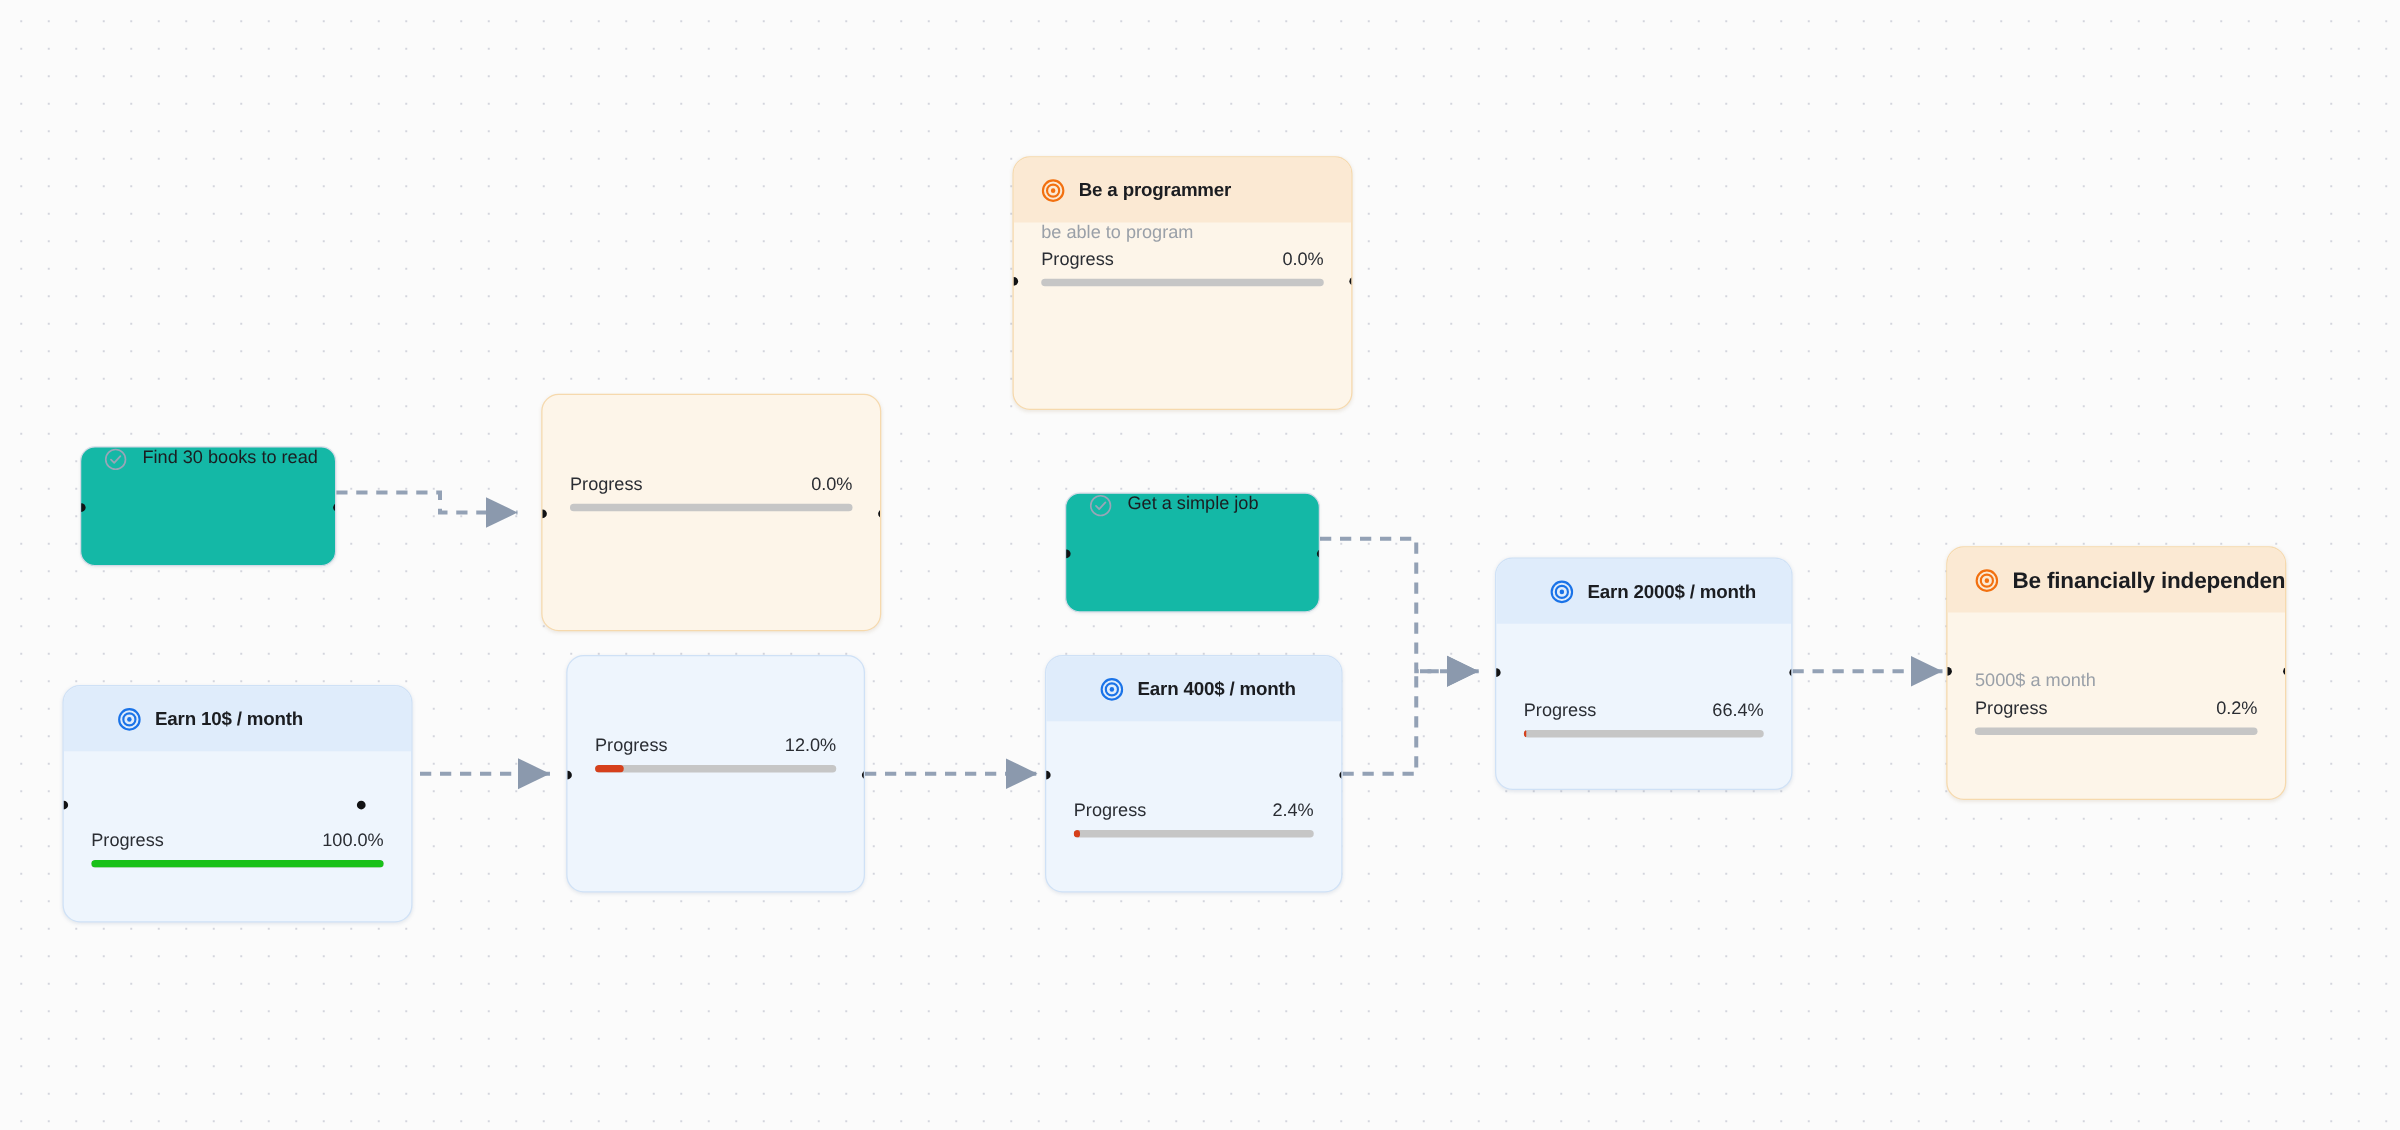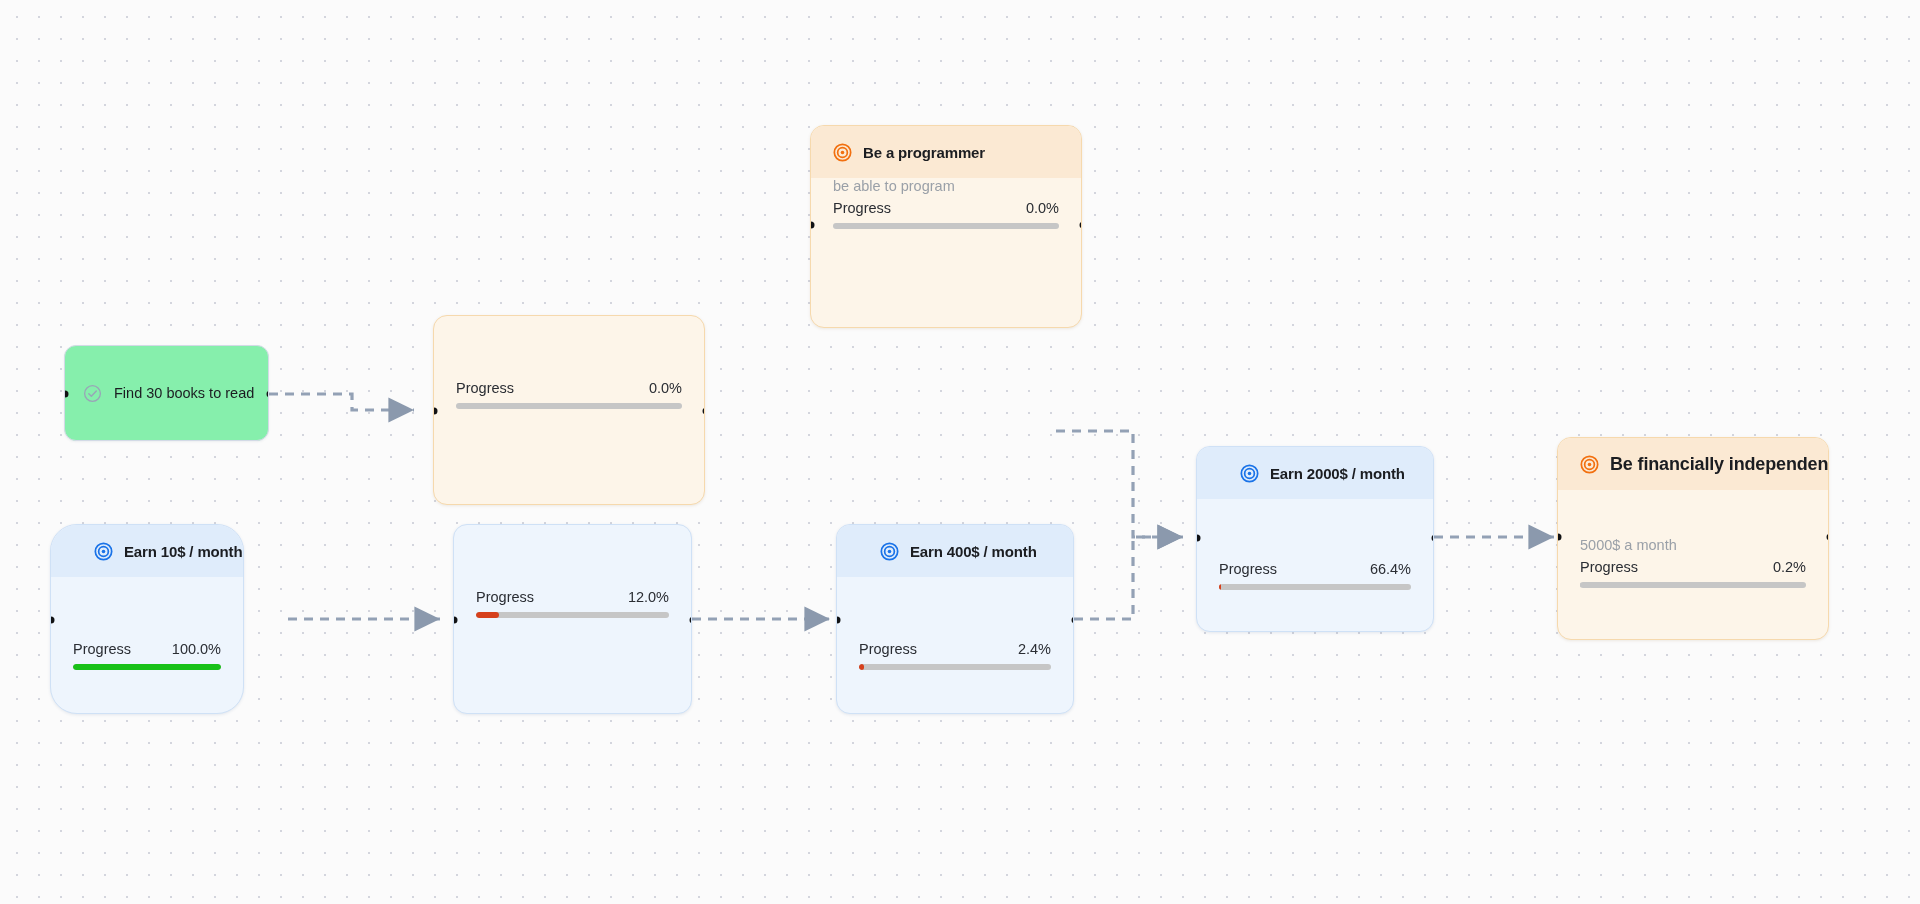--- a/index.html
+++ b/index.html
@@ -73,27 +73,28 @@
   
   .subgoal{
     background:#eef5fd;
     border:1px solid #cfe1f6;
     box-shadow:0 1px 3px rgba(60,90,140,.12);
   }
   .subgoal .node-head{background:#dfecfb;padding-left:43px;}
 
   
   .task{
-    background:#86efac;
+    background:#14b8a6;
     border:1px solid #d3dae6;
     border-radius:12px;
-    display:flex;align-items:center;
+    display:flex;
     gap:12px;
     padding:0 18px;
     box-shadow:0 1px 2px rgba(70,90,120,.08);
+    margin-top:12px;
   }
   .task-label{font-size:14.5px;color:#1b1d21;white-space:nowrap;}
 
   
   .target-icon{width:19px;height:19px;flex:none;display:block;}
   .check-icon{width:19px;height:19px;flex:none;display:block;}
 
   
   .handle{
     position:absolute;
@@ -170,22 +171,31 @@
   <div class="node task" style="left:64px;top:345px;width:205px;height:96px;">
     <svg class="check-icon" viewBox="0 0 20 20">
       <circle cx="10" cy="10" r="8.3" fill="none" stroke="#99a5b7" stroke-width="1.4"></circle>
       <path d="M6.1,10.2 L8.8,12.9 L14,7.3" fill="none" stroke="#99a5b7" stroke-width="1.5" stroke-linecap="round" stroke-linejoin="round"></path>
     </svg>
     <span class="task-label">Find 30 books to read</span>
     <div class="handle" style="left:0px;top:48px;"></div>
     <div class="handle" style="left:205px;top:48px;"></div>
   </div>
 
-
-  <div class="node subgoal" style="left:50px;top:524px;width:194px;height:190px;border-radius:27px;">
+  <div class="node task" style="left:852px;top:382px;width:204px;height:96px;">
+    <svg class="check-icon" viewBox="0 0 20 20">
+      <circle cx="10" cy="10" r="8.3" fill="none" stroke="#99a5b7" stroke-width="1.4"></circle>
+      <path d="M6.1,10.2 L8.8,12.9 L14,7.3" fill="none" stroke="#99a5b7" stroke-width="1.5" stroke-linecap="round" stroke-linejoin="round"></path>
+    </svg>
+    <span class="task-label">Get a simple job</span>
+    <div class="handle" style="left:0px;top:48px;"></div>
+    <div class="handle" style="left:204px;top:48px;"></div>
+  </div>
+
+  <div class="node subgoal" style="left:50px;top:548px;width:280px;height:190px;">
     <div class="node-head">
       <svg class="target-icon" viewBox="0 0 20 20">
         <circle cx="10" cy="10" r="8.6" fill="none" stroke="#1a73e8" stroke-width="1.8"></circle>
         <circle cx="10" cy="10" r="5.1" fill="none" stroke="#1a73e8" stroke-width="1.8"></circle>
         <circle cx="10" cy="10" r="1.9" fill="#1a73e8"></circle>
       </svg>
       <span class="node-title">Earn 10$ / month</span>
     </div>
     <div class="node-body" style="padding-top:58px;">
       <div class="prog-row">

